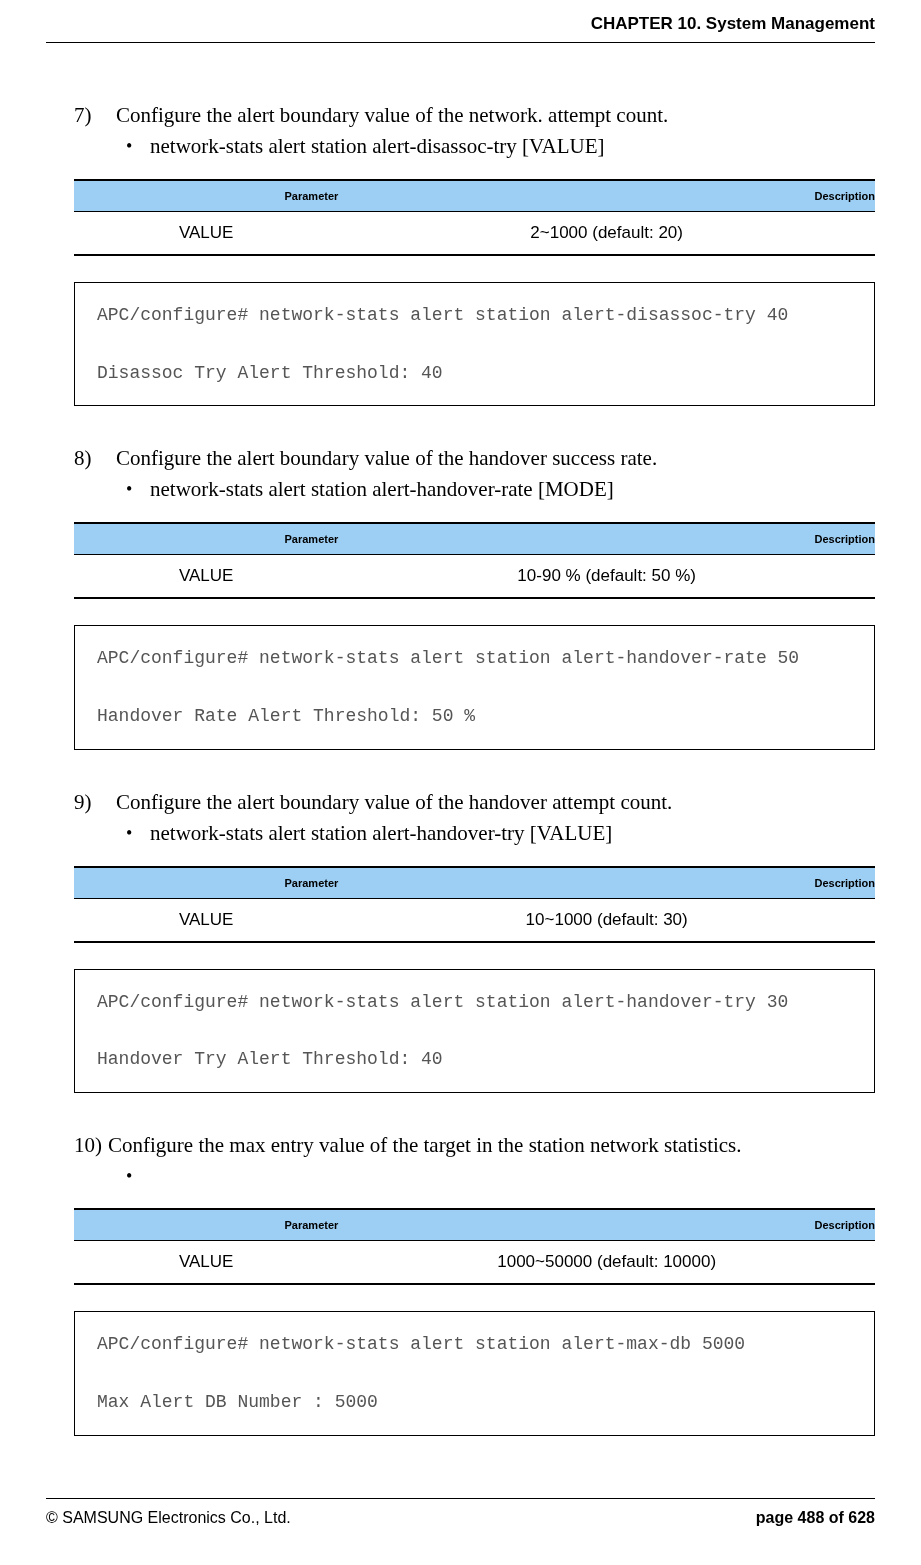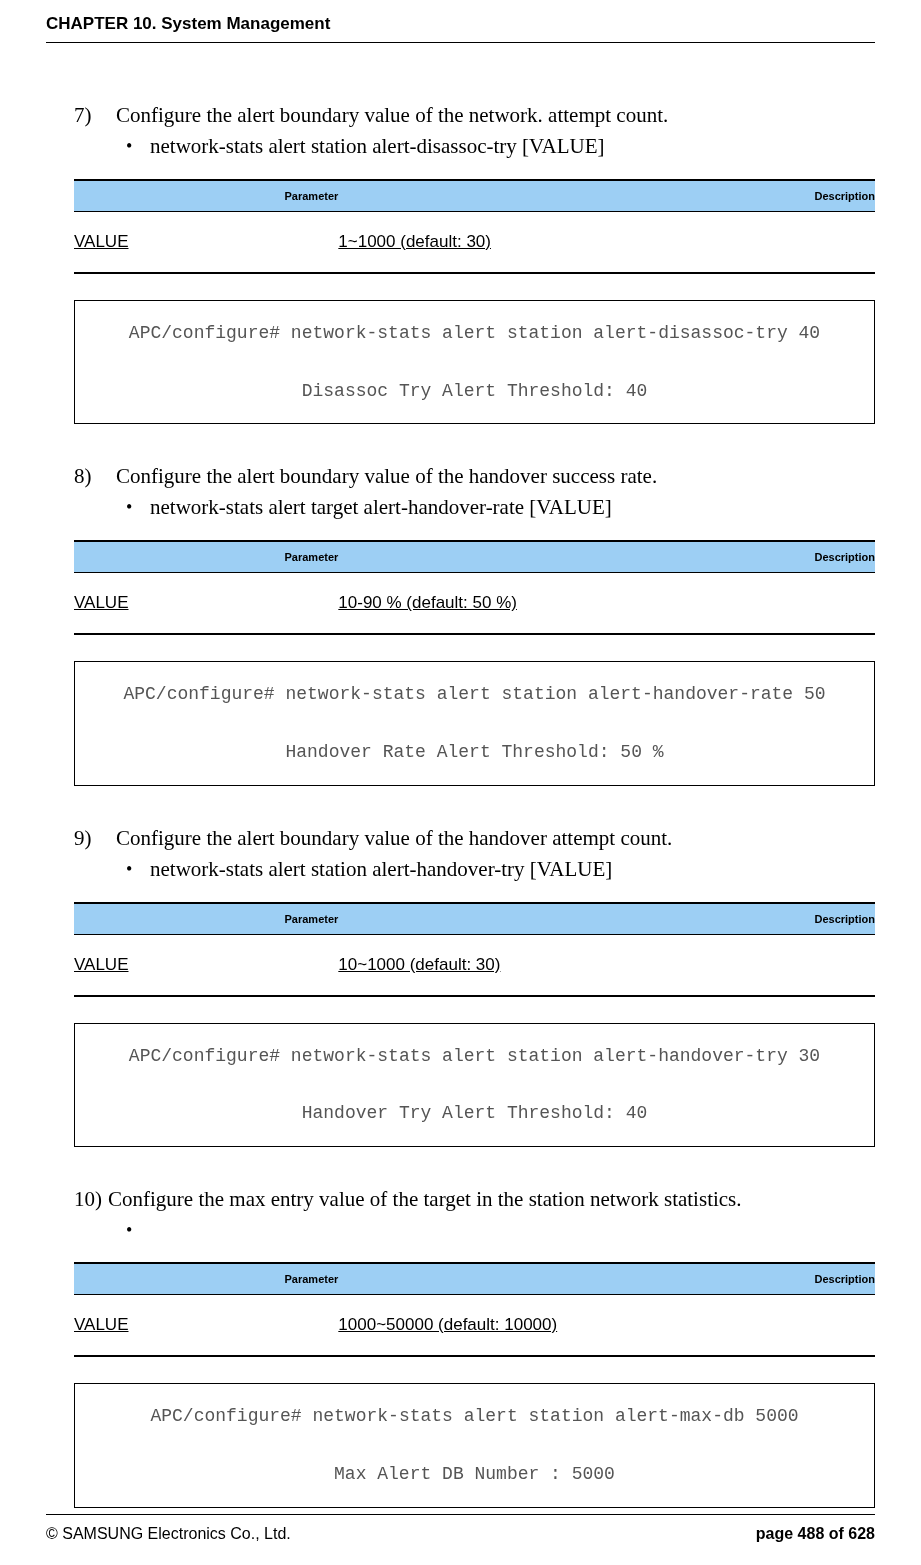--- a/index.html
+++ b/index.html
@@ -10,21 +10,21 @@
     color: #000;
   }
   .page {
     width: 921px;
     height: 1565px;
     box-sizing: border-box;
     padding: 0 46px;
     position: relative;
   }
   .header {
-    text-align: left;
+    text-align: right;
     font-weight: bold;
     font-size: 17px;
     padding-top: 14px;
     padding-bottom: 8px;
     border-bottom: 1.5px solid #000;
   }
   .content {
     padding-top: 60px;
     padding-left: 28px;
     padding-right: 0;
@@ -66,42 +66,40 @@
   .param-table th {
     background: #9dcff4;
     font-weight: bold;
     font-size: 11px;
     padding: 9px 0;
     border-bottom: 1px solid #000;
     text-align: right;
   }
   .param-table td {
     font-size: 17px;
-    padding: 20px 0;
-    text-align: left;
-    text-decoration: underline;
+    padding: 11px 0;
+    text-align: center;
   }
   .param-col { width: 33%; }
   .desc-col { width: 67%; }
   .code-box {
     border: 1px solid #000;
     padding: 18px 22px;
     font-family: "Courier New", Courier, monospace;
     font-size: 18px;
     color: #555;
     margin-bottom: 40px;
     white-space: pre-wrap;
     line-height: 1.6;
-    text-align: center;
   }
   .footer {
     position: absolute;
     left: 46px;
     right: 46px;
-    bottom: 22px;
+    bottom: 38px;
     border-top: 1.5px solid #000;
     padding-top: 10px;
     display: flex;
     justify-content: space-between;
     font-size: 16px;
   }
   .footer .copy {
     font-weight: normal;
   }
   .footer .pagenum {
@@ -127,37 +125,37 @@
         <span>network-stats alert station alert-disassoc-try [VALUE]</span>
       </div>
       <table class="param-table">
         <tbody>
             <tr>
           <th class="param-col">Parameter</th>
           <th class="desc-col">Description</th>
         </tr>
         <tr>
           <td>VALUE</td>
-          <td>1~1000 (default: 30)</td>
+          <td>2~1000 (default: 20)</td>
         </tr>
       </tbody>
         </table>
       <div class="code-box">APC/configure# network-stats alert station alert-disassoc-try 40
 
 Disassoc Try Alert Threshold: 40</div>
     </div>
 
     <div class="section">
       <div class="step-line">
         <span class="step-num">8)</span>
         <span class="step-text">Configure the alert boundary value of the handover success rate.</span>
       </div>
       <div class="bullet-line">
         <span class="bullet">•</span>
-        <span>network-stats alert target alert-handover-rate [VALUE]</span>
+        <span>network-stats alert station alert-handover-rate [MODE]</span>
       </div>
       <table class="param-table">
         <tbody>
             <tr>
           <th class="param-col">Parameter</th>
           <th class="desc-col">Description</th>
         </tr>
         <tr>
           <td>VALUE</td>
           <td>10-90 % (default: 50 %)</td>

